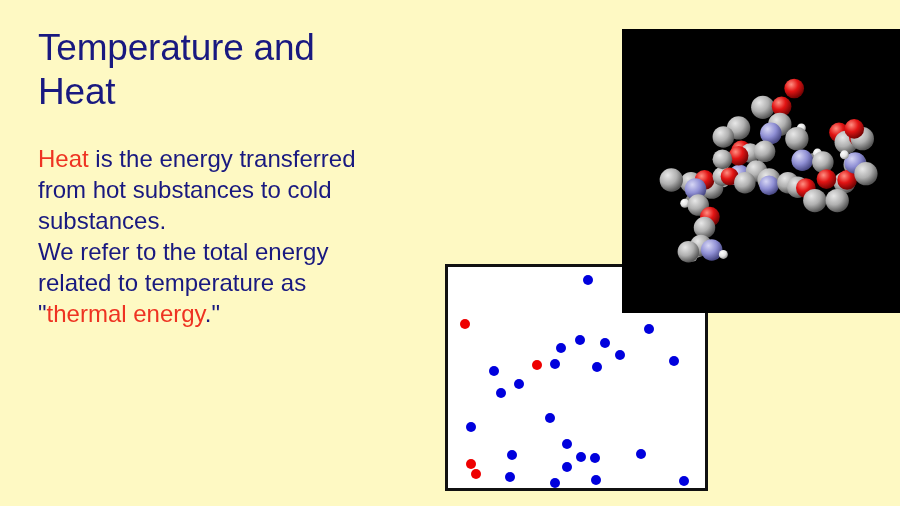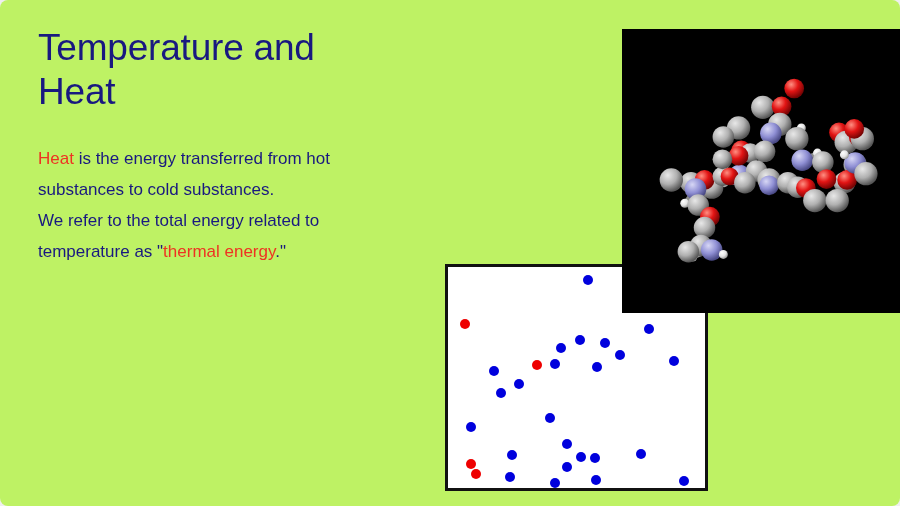--- a/index.html
+++ b/index.html
@@ -11,43 +11,42 @@
     width: 900px;
     height: 506px;
     background: #efefef;
     font-family: "Liberation Sans", sans-serif;
     overflow: hidden;
   }
   #slide {
     position: relative;
     width: 900px;
     height: 506px;
-    background: #bef264;
+    background: #fef9c3;
     overflow: hidden;
-    border-radius: 8px;
   }
 
   
   #text-column {
     position: absolute;
     left: 38px;
     top: 26px;
     width: 360px;
   }
   #slide-title {
     font-size: 37px;
     line-height: 44px;
     font-weight: 400;
     color: #191980;
     letter-spacing: -0.2px;
     margin: 0 0 0 0;
     white-space: pre-line;
   }
   .body-para {
-    font-size: 17px;
+    font-size: 24px;
     line-height: 31px;
     color: #191980;
     margin: 0;
   }
   #para-1 { margin-top: 29px; }
   #para-2 { }
   .hot { color: #ee3322; }
 
   
   #molecule-image {

